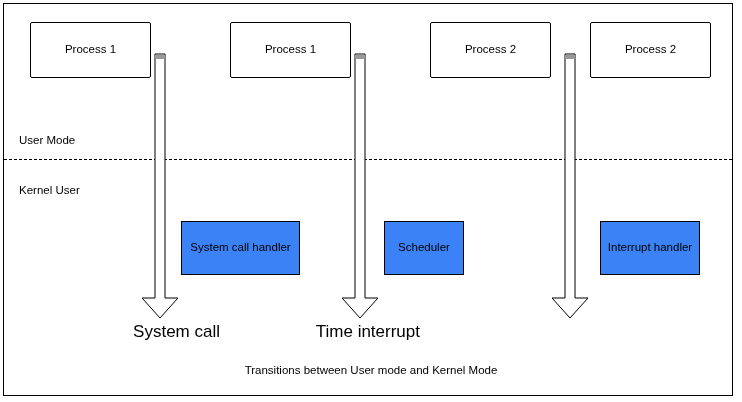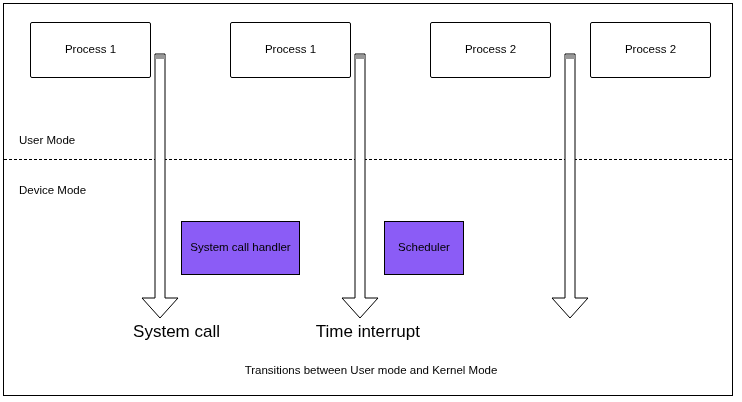--- a/index.html
+++ b/index.html
@@ -36,21 +36,21 @@
     align-items: center;
     justify-content: center;
     font-size: 11.5px;
     color: #000000;
     line-height: 1.2;
   }
   .handler-box {
     position: absolute;
     box-sizing: border-box;
     border: 1px solid #000000;
-    background: #8b5cf6;
+    background: #3b82f6;
     display: flex;
     align-items: center;
     justify-content: center;
     font-size: 11.5px;
     color: #000000;
     line-height: 1.2;
   }
   .mode-label {
     position: absolute;
     font-size: 11.5px;
@@ -105,21 +105,21 @@
   </div>
 
   <div class="process-box" style="left:590px; top:22px; width:121px; height:56px;">
     <span>Process 2</span>
   </div>
 
   <div class="mode-label" style="left:19px; top:134px;">User Mode</div>
 
   <div class="divider" style="top:159px;"></div>
 
-  <div class="mode-label" style="left:19px; top:184px;">Device Mode</div>
+  <div class="mode-label" style="left:19px; top:184px;">Kernel User</div>
 
   <svg class="arrow-svg" style="left:140px; top:56px;" width="40" height="262" viewBox="0 0 40 262">
     <path d="M 15 4 L 15 248 L 2 248 L 20 268 L 38 248 L 25 248 L 25 4 Z" fill="#ffffff" stroke="#000000" stroke-width="1" transform="translate(0,-6)"></path>
     <rect x="15" y="-1" width="10" height="4" fill="#999999"></rect>
   </svg>
   <div class="arrow-label" style="left:100px; top:322px; width:120px;">System call</div>
 
   <svg class="arrow-svg" style="left:340px; top:56px;" width="40" height="262" viewBox="0 0 40 262">
     <path d="M 15 4 L 15 248 L 2 248 L 20 268 L 38 248 L 25 248 L 25 4 Z" fill="#ffffff" stroke="#000000" stroke-width="1" transform="translate(0,-6)"></path>
     <rect x="15" y="-1" width="10" height="4" fill="#999999"></rect>
@@ -132,16 +132,19 @@
   </svg>
 
   <div class="handler-box" style="left:181px; top:221px; width:119px; height:54px;">
     <span>System call handler</span>
   </div>
 
   <div class="handler-box" style="left:384px; top:221px; width:80px; height:54px;">
     <span>Scheduler</span>
   </div>
 
+  <div class="handler-box" style="left:600px; top:221px; width:100px; height:54px;">
+    <span>Interrupt handler</span>
+  </div>
 
   <div class="caption" style="top:364px;">Transitions between User mode and Kernel Mode</div>
 
 </div>
 
 </body></html>

